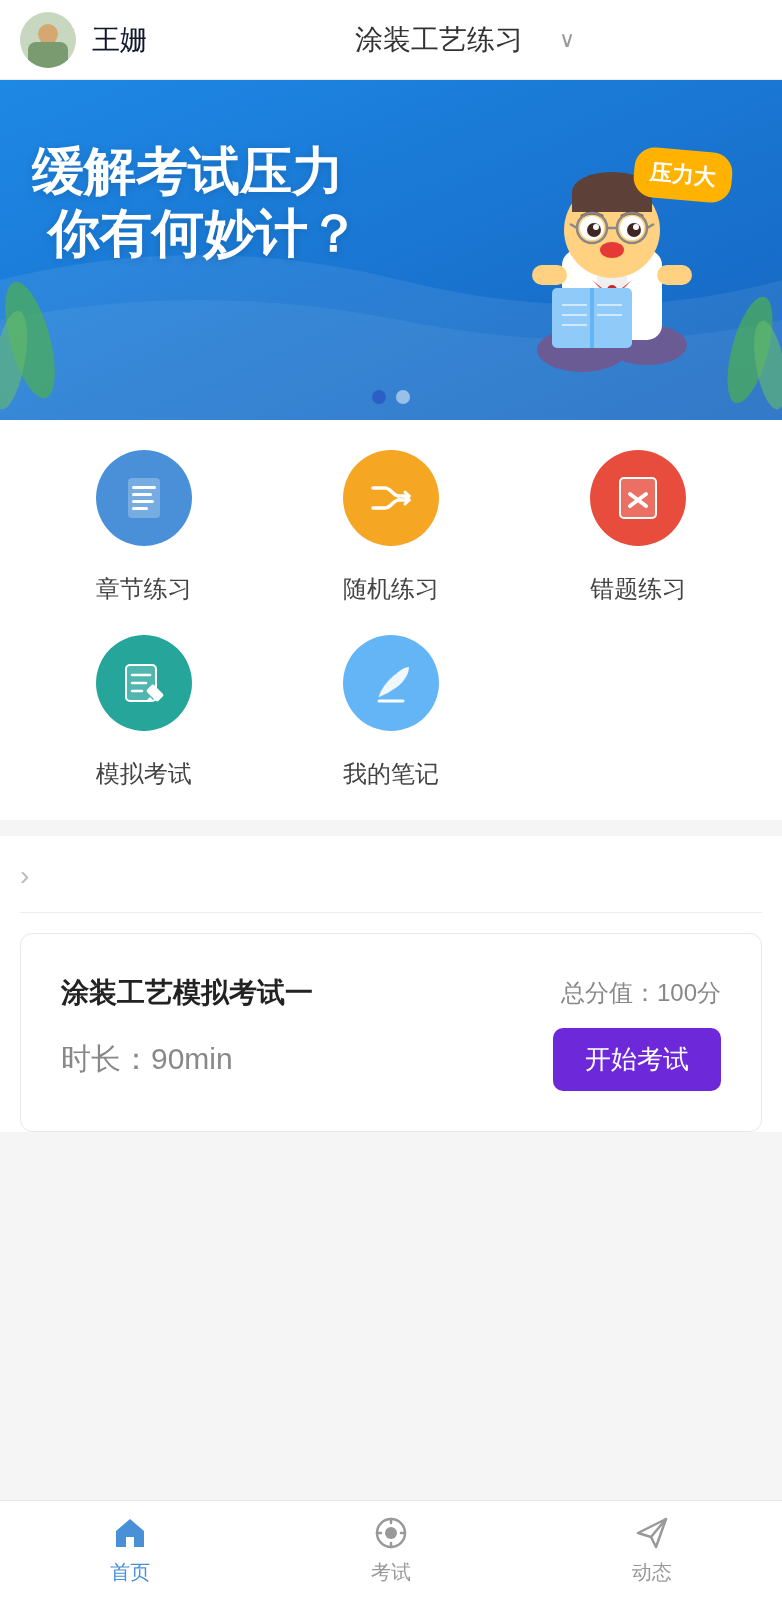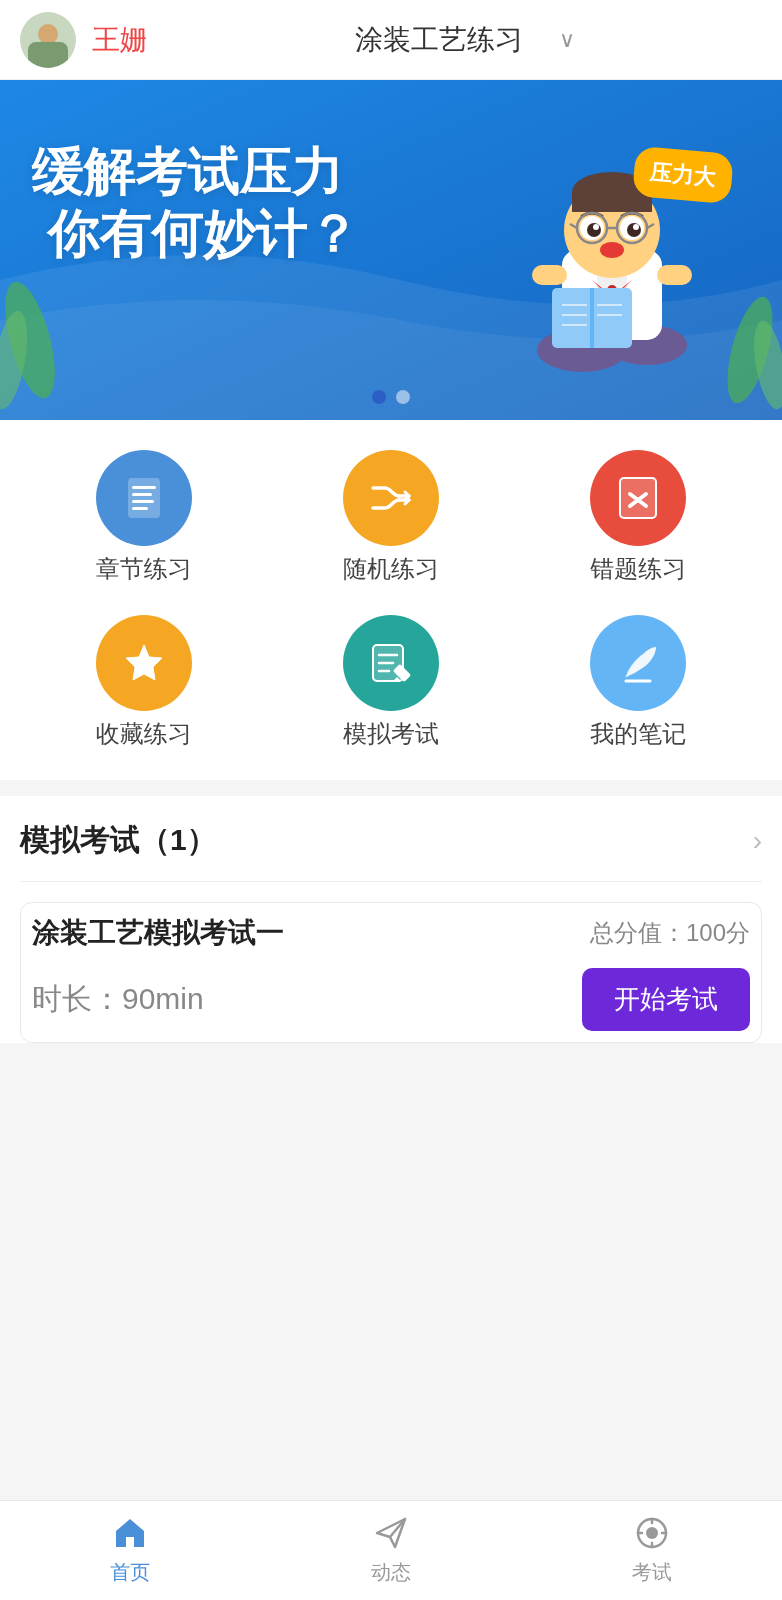--- a/index.html
+++ b/index.html
@@ -31,21 +31,21 @@
       display: flex;
       align-items: center;
       justify-content: center;
       margin-right: 16px;
       flex-shrink: 0;
     }
     .avatar svg { width: 56px; height: 56px; }
     .header-username {
       font-size: 28px;
       font-weight: 500;
-      color: #ef4444;
+      color: #0f172a;
       margin-right: 20px;
     }
     .header-title-area {
       display: flex;
       align-items: center;
       flex: 1;
       justify-content: center;
       gap: 28px;
     }
     .header-title {
@@ -130,21 +130,21 @@
       background: #fff;
       padding: 30px 20px;
       display: grid;
       grid-template-columns: repeat(3, 1fr);
       gap: 30px 0;
     }
     .icon-item {
       display: flex;
       flex-direction: column;
       align-items: center;
-      gap: 7px;
+      gap: 27px;
       cursor: pointer;
     }
     .icon-circle {
       width: 96px;
       height: 96px;
       border-radius: 50%;
       display: flex;
       align-items: center;
       justify-content: center;
     }
@@ -185,21 +185,21 @@
     .exam-section-arrow {
       font-size: 28px;
       color: #bbb;
     }
 
     
     .exam-card {
       border: 1px solid #e8e8e8;
       border-radius: 12px;
       margin: 20px 0;
-      padding: 11px;
+      padding: 40px;
       background: #fff;
     }
     .exam-card-top {
       display: flex;
       align-items: center;
       justify-content: space-between;
       margin-bottom: 16px;
     }
     .exam-card-name {
       font-size: 28px;
@@ -408,28 +408,20 @@
       <svg width="52" height="52" viewBox="0 0 52 52" xmlns="http://www.w3.org/2000/svg">
         <rect x="8" y="6" width="36" height="40" rx="4" fill="rgba(255,255,255,0.2)"></rect>
         <rect x="8" y="6" width="36" height="40" rx="4" stroke="#fff" stroke-width="2" fill="none"></rect>
         <line x1="18" y1="22" x2="34" y2="34" stroke="#fff" stroke-width="4" stroke-linecap="round"></line>
         <line x1="34" y1="22" x2="18" y2="34" stroke="#fff" stroke-width="4" stroke-linecap="round"></line>
       </svg>
     </div>
     <span class="icon-label">错题练习</span>
   </div>
 
-  <div class="icon-item">
-    <div class="icon-circle icon-gold">
-      <svg width="52" height="52" viewBox="0 0 52 52" xmlns="http://www.w3.org/2000/svg">
-        <polygon points="26,8 31,20 44,21 35,30 37,43 26,37 15,43 17,30 8,21 21,20" fill="#fff" stroke="#fff" stroke-width="1"></polygon>
-      </svg>
-    </div>
-    <span class="icon-label">收藏练习</span>
-  </div>
 
   <div class="icon-item">
     <div class="icon-circle icon-green">
       <svg width="52" height="52" viewBox="0 0 52 52" xmlns="http://www.w3.org/2000/svg">
         <rect x="8" y="8" width="30" height="36" rx="4" fill="rgba(255,255,255,0.2)"></rect>
         <rect x="8" y="8" width="30" height="36" rx="4" stroke="#fff" stroke-width="2" fill="none"></rect>
         <line x1="14" y1="18" x2="32" y2="18" stroke="#fff" stroke-width="2.5" stroke-linecap="round"></line>
         <line x1="14" y1="26" x2="28" y2="26" stroke="#fff" stroke-width="2.5" stroke-linecap="round"></line>
         <line x1="14" y1="34" x2="24" y2="34" stroke="#fff" stroke-width="2.5" stroke-linecap="round"></line>
 
@@ -451,21 +443,20 @@
     </div>
     <span class="icon-label">我的笔记</span>
   </div>
 
 </div>
 
 <div class="section-divider"></div>
 
 <div class="exam-section">
   <div class="exam-section-header">
-    <span class="exam-section-title">模拟考试（1）</span>
     <span class="exam-section-arrow">›</span>
   </div>
 
   <div class="exam-card">
     <div class="exam-card-top">
       <span class="exam-card-name">涂装工艺模拟考试一</span>
       <span class="exam-card-score">
         <span>总分值：</span><span>100分</span>
       </span>
     </div>
@@ -482,41 +473,41 @@
 
 <nav class="bottom-nav">
 
   <div class="nav-item">
     <div class="nav-icon">
       <svg width="36" height="36" viewBox="0 0 36 36" xmlns="http://www.w3.org/2000/svg">
         <path d="M4,16 L18,4 L32,16 L32,32 L22,32 L22,22 L14,22 L14,32 L4,32 Z" fill="#4A90D9"></path>
       </svg>
     </div>
     <span class="nav-label active">首页</span>
-  </div>
-
-  <div class="nav-item">
-    <div class="nav-icon">
-      <svg width="36" height="36" viewBox="0 0 36 36" xmlns="http://www.w3.org/2000/svg">
-
-        <path d="M4,18 L32,4 L22,32 L17,22 Z" stroke="#999" stroke-width="2.5" fill="none" stroke-linejoin="round"></path>
-        <line x1="17" y1="22" x2="32" y2="4" stroke="#999" stroke-width="2.5" stroke-linecap="round"></line>
-      </svg>
-    </div>
-    <span class="nav-label">动态</span>
   </div>
 
   <div class="nav-item">
     <div class="nav-icon">
       <svg width="36" height="36" viewBox="0 0 36 36" xmlns="http://www.w3.org/2000/svg">
         <circle cx="18" cy="18" r="14" stroke="#999" stroke-width="2.5" fill="none"></circle>
         <circle cx="18" cy="18" r="6" fill="#999"></circle>
         <line x1="18" y1="4" x2="18" y2="8" stroke="#999" stroke-width="2.5" stroke-linecap="round"></line>
         <line x1="18" y1="28" x2="18" y2="32" stroke="#999" stroke-width="2.5" stroke-linecap="round"></line>
         <line x1="4" y1="18" x2="8" y2="18" stroke="#999" stroke-width="2.5" stroke-linecap="round"></line>
         <line x1="28" y1="18" x2="32" y2="18" stroke="#999" stroke-width="2.5" stroke-linecap="round"></line>
       </svg>
     </div>
     <span class="nav-label">考试</span>
   </div>
 
+  <div class="nav-item">
+    <div class="nav-icon">
+      <svg width="36" height="36" viewBox="0 0 36 36" xmlns="http://www.w3.org/2000/svg">
+
+        <path d="M4,18 L32,4 L22,32 L17,22 Z" stroke="#999" stroke-width="2.5" fill="none" stroke-linejoin="round"></path>
+        <line x1="17" y1="22" x2="32" y2="4" stroke="#999" stroke-width="2.5" stroke-linecap="round"></line>
+      </svg>
+    </div>
+    <span class="nav-label">动态</span>
+  </div>
+
 
 </nav>
 
 </body></html>

